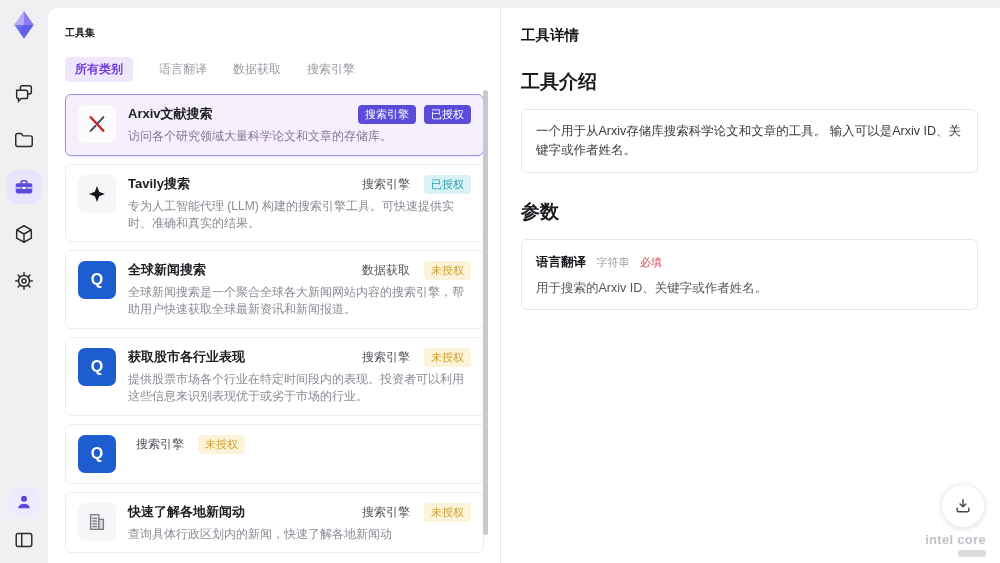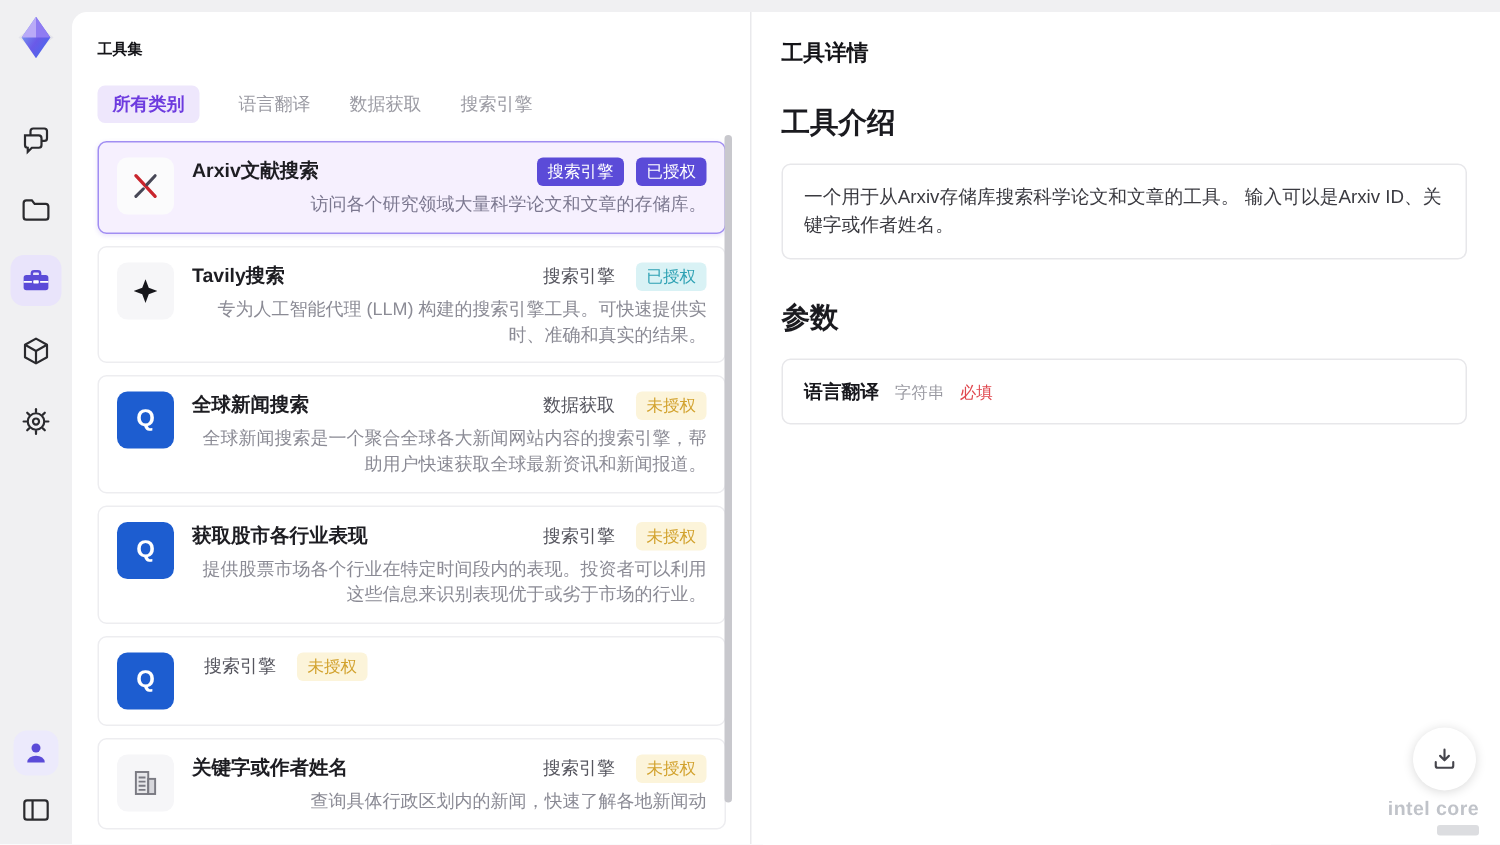--- a/index.html
+++ b/index.html
@@ -24,21 +24,21 @@
   .tabs { display:flex; gap:26px; align-items:center; margin-bottom:12px; font-size:12px; color:#9b9ba3; }
   .tab { cursor:pointer; white-space:nowrap; }
   .tab.active { background:#eee7fc; color:#6d3bdf; padding:4px 10px; border-radius:5px; font-weight:600; }
 
   .tool-list { width:419px; }
   .tool-card { border:1px solid #ededf0; border-radius:6px; background:#fff; padding:10px 12px; display:flex; gap:12px; margin-bottom:8px; cursor:pointer; }
   .tool-card.selected { background:#f6f0fe; border:1.5px solid #a18ef2; box-shadow:0 1px 3px rgba(120,90,230,.15); }
   .tool-icon { width:38px; height:38px; flex:none; border-radius:7px; display:flex; align-items:center; justify-content:center; background:#f6f6f8; }
   .tool-icon.qblue { background:#1d5dd0; color:#fff; font-weight:700; font-size:16px; }
   .tool-icon.arxiv { background:#fbfbfc; }
-  .tool-body { flex:1; min-width:0;text-align:right; }
+  .tool-body { flex:1; min-width:0; }
   .tool-head { display:flex; justify-content:space-between; align-items:flex-start; }
   .tool-name { font-size:13px; font-weight:700; color:#1d1d22; line-height:1.4; }
   .tool-tags { display:flex; gap:14px; align-items:center; flex:none; margin-left:8px; }
   .tool-card.selected .tool-tags { gap:8px; }
   .cat-text { font-size:12px; color:#55555e; }
   .badge { font-size:11px; padding:2px 7px; border-radius:4px; white-space:nowrap; }
   .badge.solid { background:#5b4bd8; color:#fff; }
   .badge.cyan { background:#d9f2f5; color:#2fa2b4; }
   .badge.yellow { background:#fcf4da; color:#d2a22e; }
   .tool-desc { font-size:12px; color:#8b8b95; line-height:1.4; margin-top:4px; }
@@ -258,21 +258,21 @@
               <rect x="5" y="4" width="9" height="16" fill="#e7e7ea"></rect>
               <rect x="14" y="9" width="5" height="11" fill="#d7d7dc"></rect>
               <line x1="7" y1="8" x2="12" y2="8"></line>
                 <line x1="7" y1="11" x2="12" y2="11"></line>
               <line x1="7" y1="14" x2="12" y2="14"></line>
                 <line x1="7" y1="17" x2="12" y2="17"></line>
             </svg>
           </div>
           <div class="tool-body">
             <div class="tool-head">
-              <span class="tool-name">关键字或作者姓名</span>
+              <span class="tool-name">快速了解各地新闻动</span>
               <span class="tool-tags">
                 <span class="cat-text">搜索引擎</span>
                 <span class="badge yellow">未授权</span>
               </span>
             </div>
             <div class="tool-desc">查询具体行政区划内的新闻，快速了解各地新闻动</div>
           </div>
         </div>
 
       </div>
@@ -286,20 +286,21 @@
       <h3 class="section-heading">工具介绍</h3>
       <div class="intro-box">一个用于从Arxiv存储库搜索科学论文和文章的工具。 输入可以是Arxiv ID、关键字或作者姓名。</div>
 
       <h3 class="section-heading">参数</h3>
       <div class="param-box">
         <div class="param-head">
           <span class="param-name">语言翻译</span>
           <span class="param-type">字符串</span>
           <span class="param-required">必填</span>
         </div>
+        <div class="param-desc">用于搜索的Arxiv ID、关键字或作者姓名。</div>
       </div>
     </section>
   </main>
 
   <div class="fab">
     <span>
       <svg width="20" height="20" viewBox="0 0 24 24" fill="none" stroke="#45454c" stroke-width="1.7" stroke-linecap="round" stroke-linejoin="round">
         <path d="M12 4.5 v8 M8.5 9.5 L12 13 L15.5 9.5"></path>
         <path d="M5 14.5 v2.8 a1.7 1.7 0 0 0 1.7 1.7 h10.6 a1.7 1.7 0 0 0 1.7 -1.7 v-2.8"></path>
       </svg>

